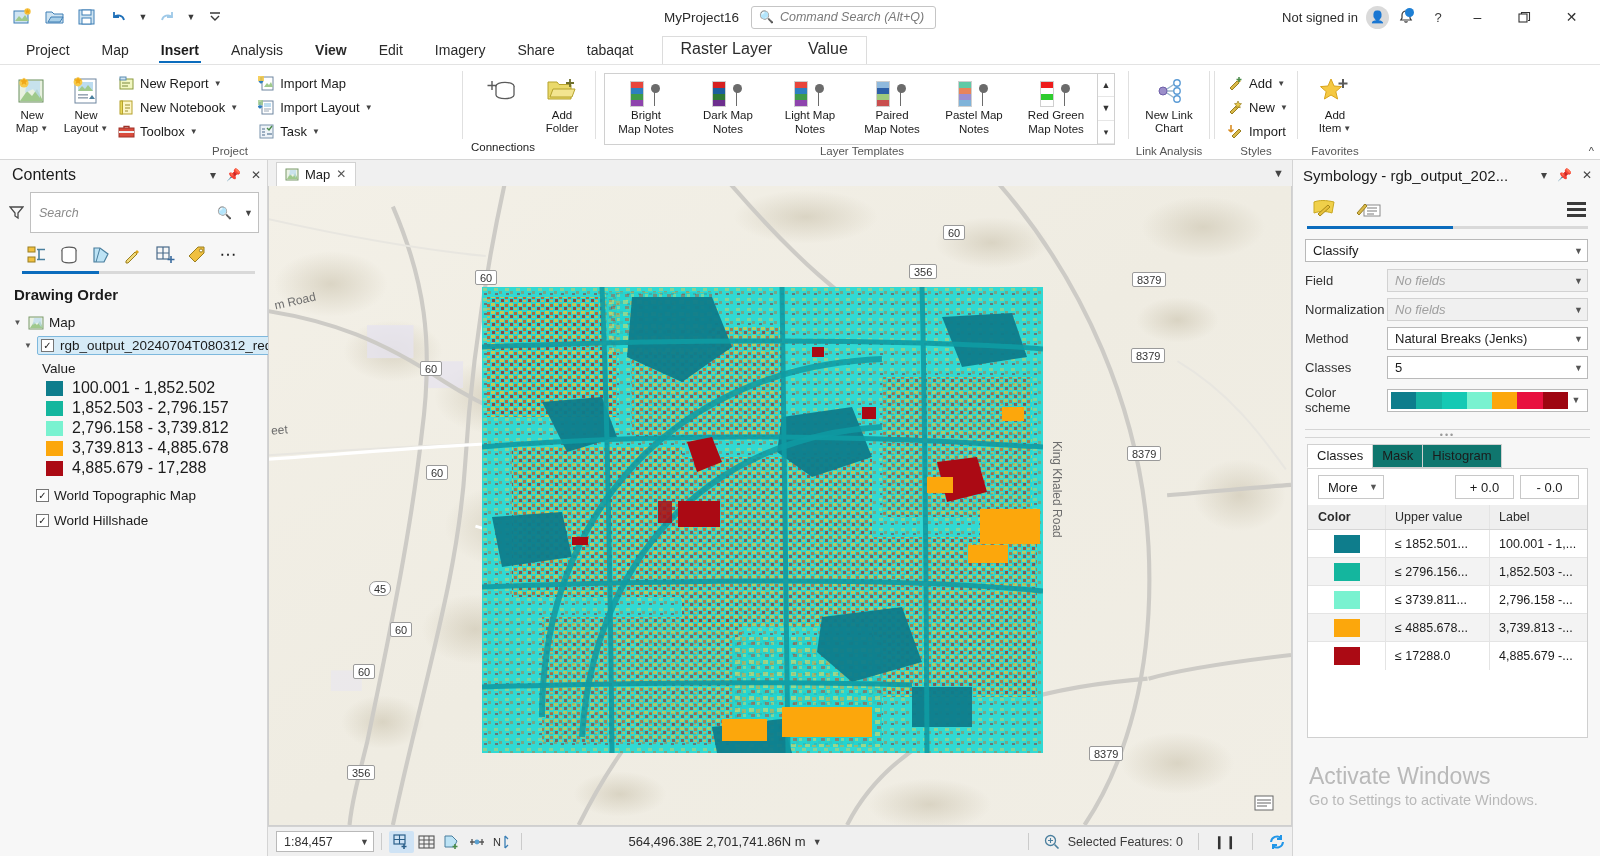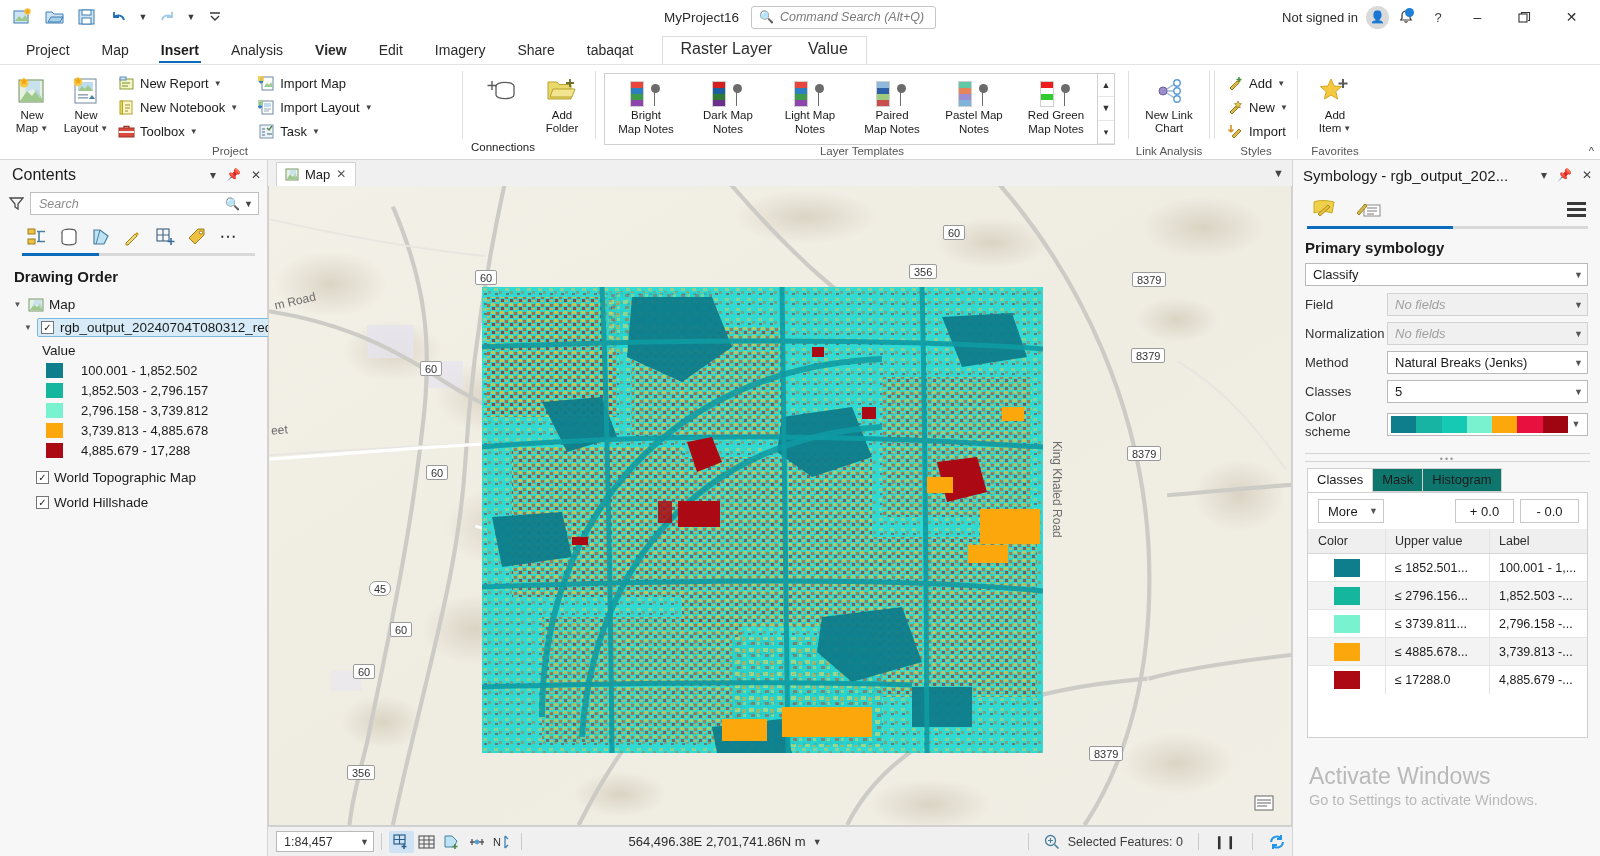--- a/index.html
+++ b/index.html
@@ -122,22 +122,22 @@
     border-right: 1px solid #d4d4d4;
   }
   .pane-hdr { height: 30px; display:flex; align-items:center; padding: 0 6px 0 12px; }
   .pane-title { font-size: 16px; color:#1b1b1b; }
   .pane-hdr-btns { margin-left:auto; display:flex; align-items:center; gap:10px; color:#444; }
   .pane-hdr-btns > span { font-size: 12px; cursor: default; }
 
   .searchrow { display:flex; align-items:center; gap: 6px; padding: 2px 8px 6px 8px; }
   .funnel { width: 16px; color:#5b5b5b; display:flex; align-items:center; justify-content:center;}
   .searchbox {
-    flex:1; height: 23px; border: 1px solid #c0c0c0; background:#fff; display:flex; align-items:center;
-    padding: 0 5px 0 8px; gap: 4px;
+    flex:1; height: 41px; border: 1px solid #c0c0c0; background:#fff; display:flex; align-items:center;
+    padding: 0 5px 0 8px; gap: 12px;
   }
   .searchbox .ph { flex:1; color:#8a8a8a; font-style: italic; font-size: 12.5px; }
   .searchbox .mg { color:#444; font-size: 12px; }
   .searchbox .cv { color:#444; font-size: 9px; }
 
   .ctoolbar { display:flex; align-items:center; gap: 2px; padding: 2px 10px 0 22px; }
   .ctb { width: 30px; height: 28px; display:flex; align-items:center; justify-content:center; border-radius:2px;}
   .ctoolbar-rule { margin: 2px 12px 8px 22px; height: 3px; background: #d9d9d9; position: relative; }
   .ctoolbar-rule::before { content:""; position:absolute; left:0; top:0; width: 33%; height:3px; background:#0b6cbd; }
 
@@ -148,21 +148,21 @@
   .tri { width: 11px; color:#555; font-size: 8px; display:flex; align-items:center; justify-content:center; }
   .cbox {
     width: 13px; height: 13px; border: 1px solid #767676; background: #fff;
     display:flex; align-items:center; justify-content:center; font-size:10px; color:#1b1b1b;
   }
   .layer-selected {
     background: #d6ebf7; border: 1px solid #7eb8dd; border-radius: 2px;
     display: inline-flex; align-items: center; gap: 6px; padding: 1px 5px 1px 3px;
   }
   .legend-label { font-size: 13.5px; padding-left: 32px; padding-top: 4px; padding-bottom: 2px;}
-  .legrow { display:flex; align-items:center; gap: 18px; height: 20px; padding-left: 36px; font-size: 13px; }
+  .legrow { display:flex; align-items:center; gap: 9px; height: 20px; padding-left: 36px; font-size: 16px; }
   .legsw { width: 17px; height: 15px; }
 
   
   .mapwrap { flex: 1; display: flex; flex-direction: column; min-width:0; background:#fff; position:relative; }
   .maptabs { height: 26px; display:flex; align-items:flex-end; background:#f0f0f0; padding-left: 8px; position:relative; }
   .maptab {
     display:flex; align-items:center; gap: 6px; padding: 3px 9px 4px 8px; background:#fff;
     border: 1px solid #d2d2d2; border-bottom: none; font-size: 13px; height: 24px;
   }
   .maptab .mtx { font-size: 12px; color:#555; }
@@ -228,21 +228,21 @@
   .classbox { margin: 0 12px 0 14px; border:1px solid #d0d0d0; background:#fff; flex:1; display:flex; flex-direction:column; min-height:0;}
   .cls-toolbar { display:flex; align-items:center; padding: 6px 8px 6px 10px; gap: 6px; }
   .morebtn { width: 66px; height: 24px; border:1px solid #c8c8c8; background:#fff; display:flex;align-items:center; padding: 0 5px 0 9px; font-size:13px;}
   .morebtn .cv { margin-left:auto; font-size:9px; color:#555;}
   .numbtn { width: 59px; height: 24px; border:1px solid #c8c8c8; background:#fff; display:flex;align-items:center;justify-content:center; font-size:13px;}
   .ctable { font-size: 12.5px; }
   .ctr { display:flex; height: 28px; align-items:center; border-bottom: 1px solid #e4e4e4;}
   .ctr.hdr { background:#efefef; font-size: 12.5px; color:#2b2b2b; border-bottom:1px solid #d6d6d6; height:25px;}
   .ctr.alt { background:#f3f3f3; }
   .cc-color { width: 78px; display:flex; align-items:center; justify-content:center; border-right:1px solid #e4e4e4; height:100%; }
-  .cc-color.hdrtxt { justify-content:flex-start; padding-left: 10px; }
+  .cc-color.hdrtxt { justify-content:flex-start; padding-left: 10px; font-weight: bold; }
   .cc-up { width: 104px; display:flex; align-items:center; gap:7px; padding-left: 9px; border-right:1px solid #e4e4e4; height:100%;}
   .cc-lab { flex:1; padding-left: 9px; display:flex; align-items:center; height:100%; overflow:hidden; white-space:nowrap;}
   .sw { width: 26px; height: 18px; }
 
   .watermark { position:absolute; left: 16px; bottom: 48px; color:#b9b9b9; pointer-events:none; }
   .wm1 { font-size: 23px; }
   .wm2 { font-size: 14.5px; margin-top: 2px; }
 
   
   .shield {
@@ -1091,21 +1091,20 @@
             </svg>
         </div>
         <span class="hamburger">
             <i></i>
             <i></i>
             <i></i>
           </span>
       </div>
       <div class="stab-rule"></div>
 
-      <div class="sec-title">Primary symbology</div>
 
       <div class="fsel wide">
         <span>Classify</span>
         <span class="cv">▼</span>
       </div>
 
       <div class="frow">
         <span class="flabel">Field</span>
         <div class="fsel disabled">
           <span>No fields</span>

